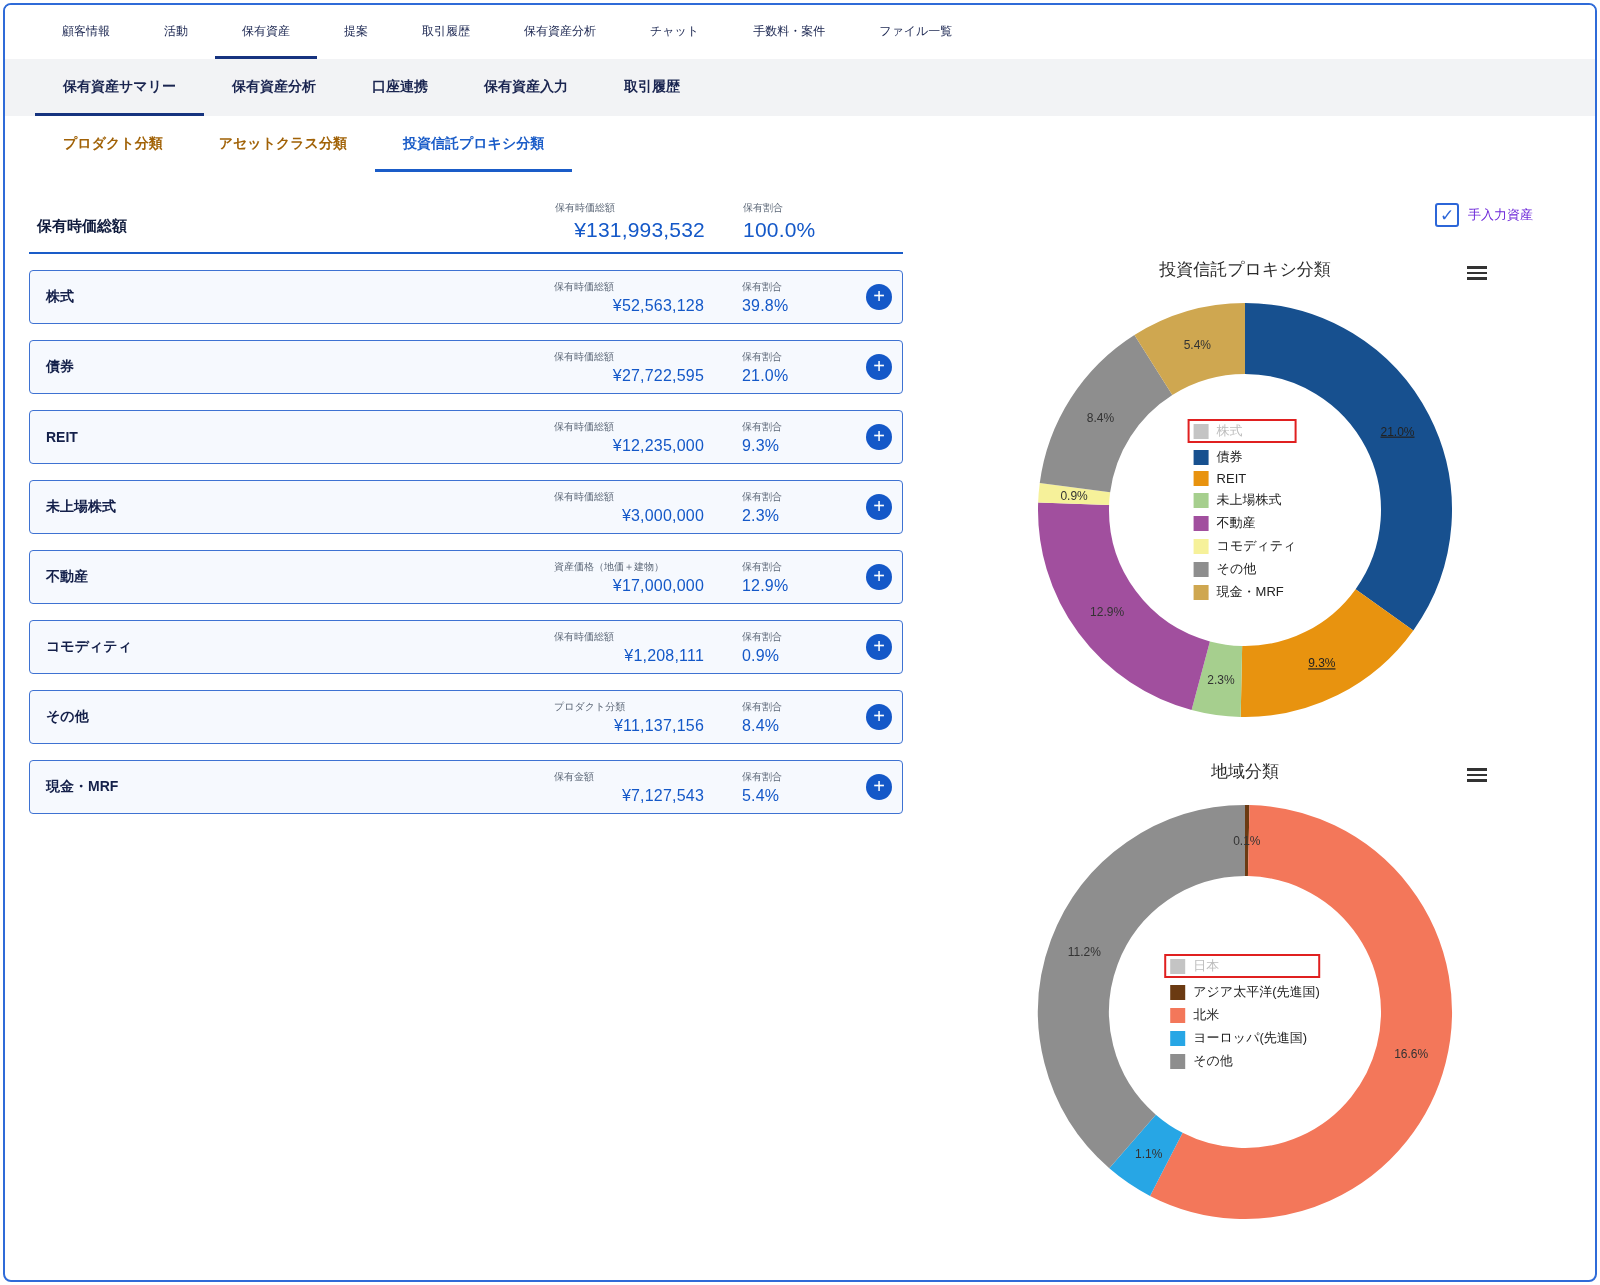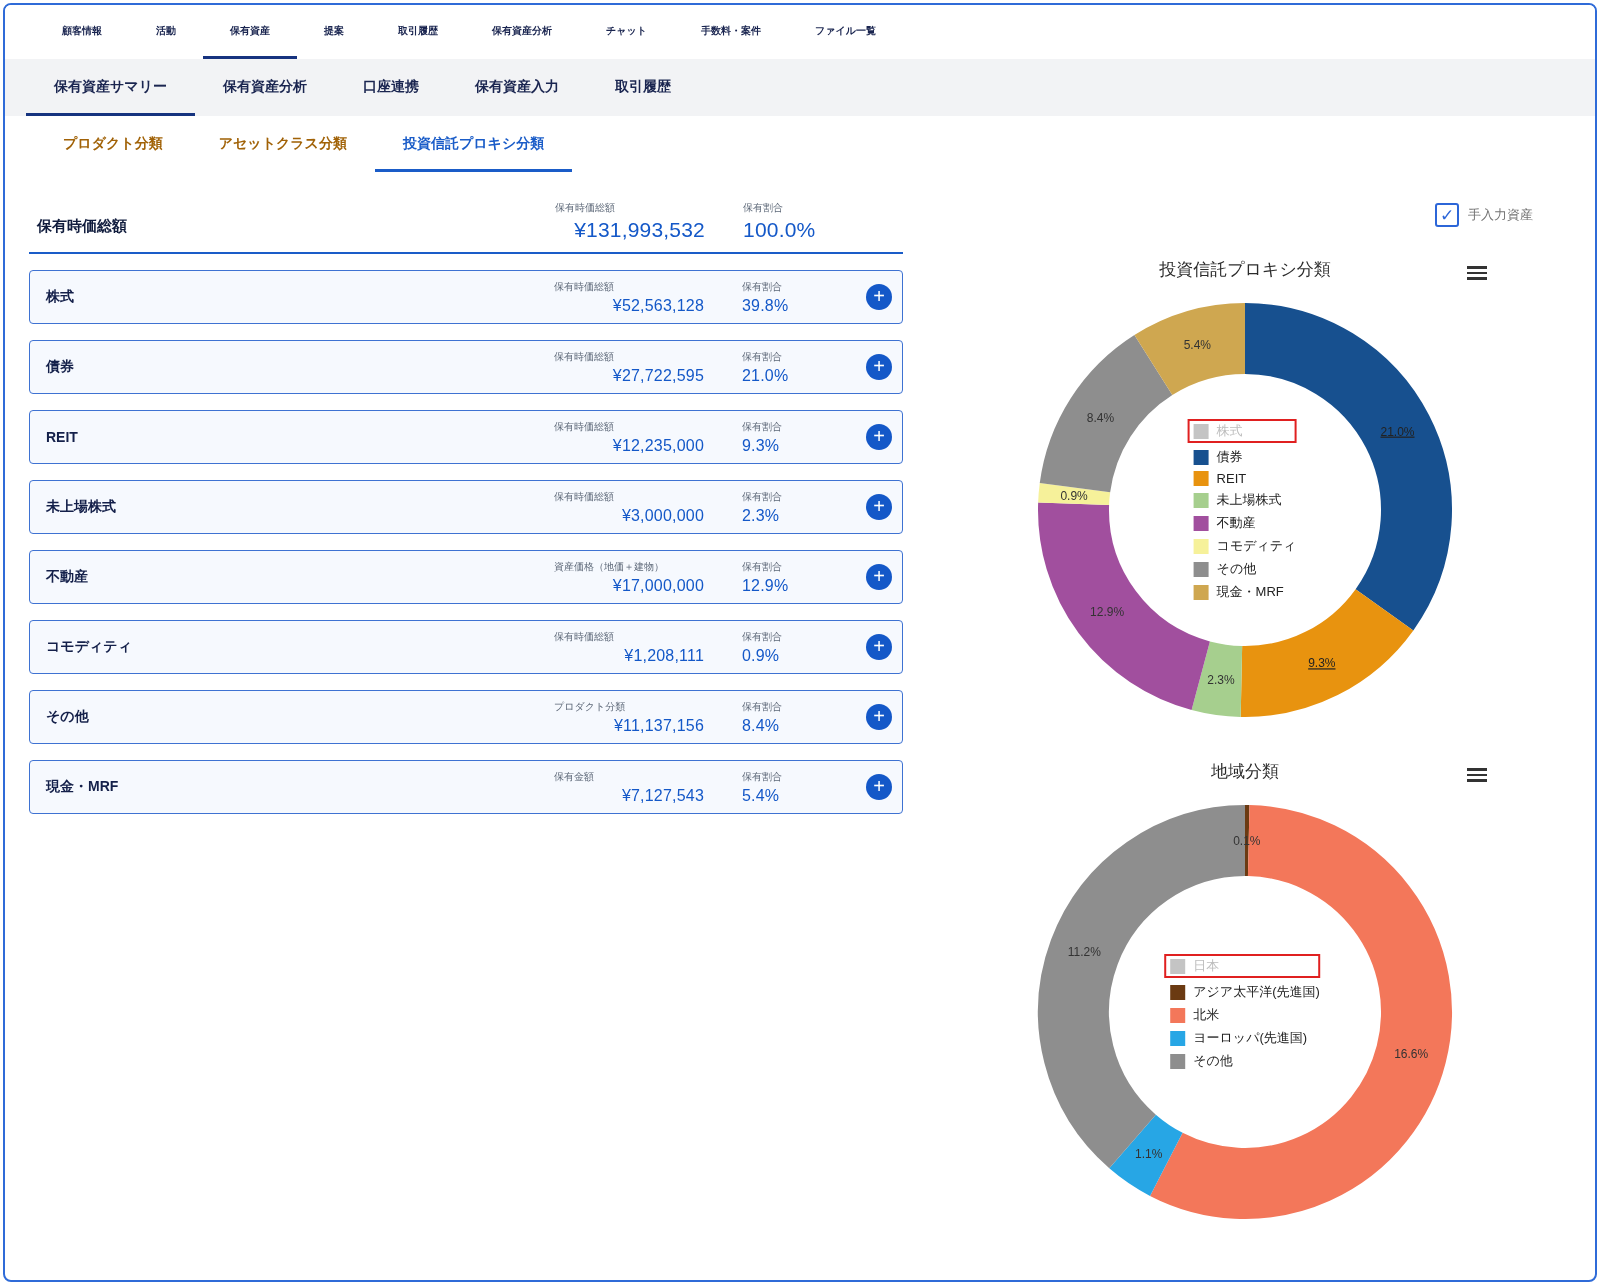--- a/index.html
+++ b/index.html
@@ -4,25 +4,25 @@
 <style>
   * { margin:0; padding:0; box-sizing:border-box; }
   html,body { width:1600px; height:1285px; background:#fff;
     font-family:"Liberation Sans","DejaVu Sans",sans-serif; }
   body { position:relative; overflow:hidden; }
   .page { position:absolute; inset:3px; border:2px solid #2f6bd8; border-radius:8px;
     background:#fff; overflow:hidden; }
 
   
   .topnav { display:flex; align-items:stretch; height:54px; padding-left:30px; background:#fff; }
-  .topnav .tab { height:54px; line-height:52px; padding:0 27px; font-size:10px; font-weight:700;
+  .topnav .tab { height:54px; line-height:52px; padding:0 27px; font-size:12px; font-weight:400;
     color:#1a2550; cursor:pointer; border-bottom:3px solid transparent; }
   .topnav .tab.active { border-bottom-color:#16337f; }
 
-  .subnav { display:flex; align-items:stretch; height:57px; padding-left:21px; background:#f2f3f5; }
+  .subnav { display:flex; align-items:stretch; height:57px; padding-left:30px; background:#f2f3f5; }
   .subnav .tab { height:57px; line-height:55px; padding:0 28px; font-size:14px; font-weight:700;
     color:#1a2550; cursor:pointer; border-bottom:3px solid transparent; }
   .subnav .tab.active { border-bottom-color:#16337f; }
 
   .thirdnav { display:flex; align-items:stretch; height:56px; padding-left:30px; background:#fff; }
   .thirdnav .tab { height:56px; line-height:54px; padding:0 28px; font-size:14px; font-weight:700;
     color:#a16207; cursor:pointer; border-bottom:3px solid transparent; }
   .thirdnav .tab.active { color:#1a5cc8; border-bottom-color:#1a5cc8; }
 
   
@@ -46,21 +46,21 @@
   .asset-row .val { font-size:16px; }
   .plus-btn { width:26px; height:26px; border-radius:50%; border:none; background:#1458c8;
     color:#fff; font-size:20px; line-height:24px; font-weight:400; cursor:pointer;
     display:flex; align-items:center; justify-content:center; padding:0 0 2px 0; }
 
   
   .manual-asset { position:absolute; left:1430px; top:198px; display:flex; align-items:center;
     gap:9px; cursor:pointer; }
   .checkbox { width:24px; height:24px; border:2px solid #2c66d8; border-radius:3px; background:#fff;
     color:#2c66d8; font-size:17px; font-weight:700; display:flex; align-items:center; justify-content:center; }
-  .manual-label { font-size:13px; color:#737373; }
+  .manual-label { font-size:13px; color:#6d28d9; }
 
   
   .chart-block { position:absolute; left:1030px; width:420px; }
   .chart-title { text-align:center; font-size:17px; color:#2b2b2b; height:30px; line-height:30px; }
   .hamburger { position:absolute; left:432px; top:8px; width:20px; cursor:pointer; display:block; }
   .hamburger i { display:block; height:2.5px; background:#333; margin:3px 0; }
   .chart-svg { display:block; margin-top:15px; }
   .seg-label { font:12px "Liberation Sans","DejaVu Sans",sans-serif; fill:#333; }
   .seg-label.u { text-decoration:underline; fill:#222; }
 

